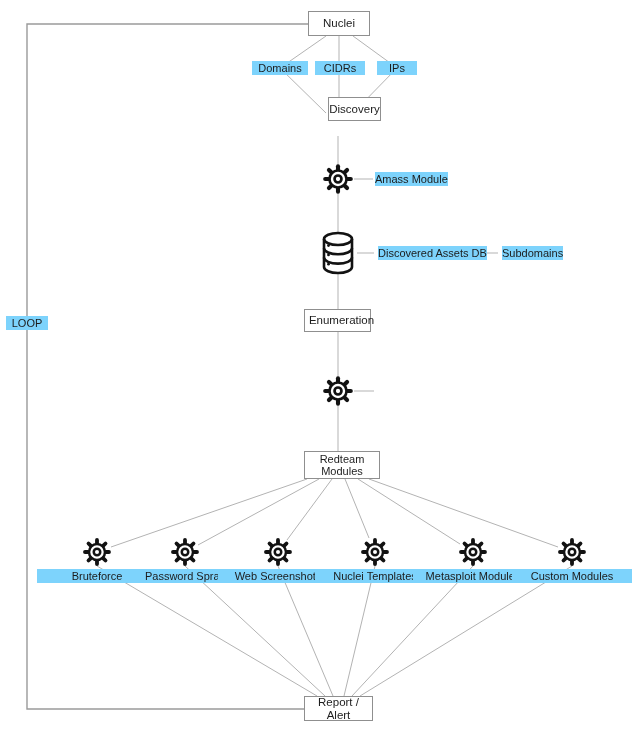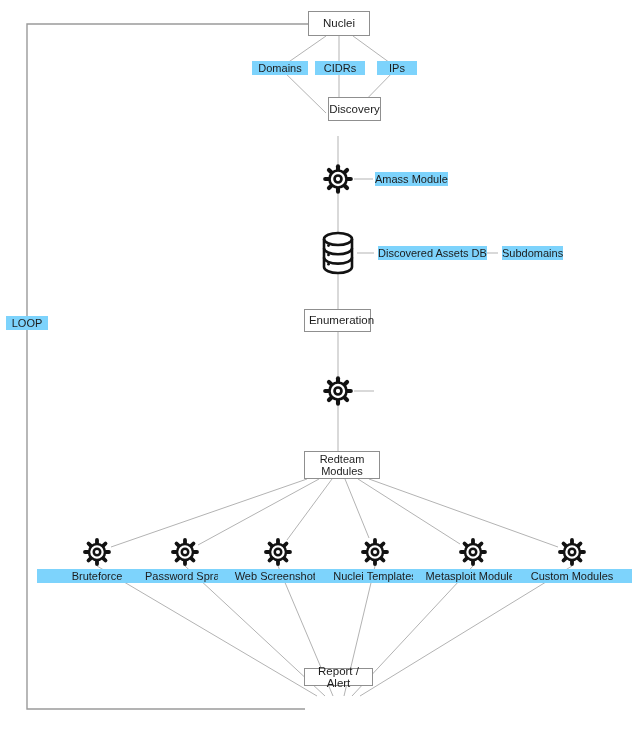--- a/index.html
+++ b/index.html
@@ -168,16 +168,16 @@
       </svg>
   </div>
 
   <div class="txt-label txt-center" style="left:37px;top:569px;width:120px;">Bruteforce</div>
   <div class="txt-label txt-center" style="left:125px;top:569px;width:120px;">Password Spray</div>
   <div class="txt-label txt-center" style="left:218px;top:569px;width:120px;">Web Screenshots</div>
   <div class="txt-label txt-center" style="left:315px;top:569px;width:120px;">Nuclei Templates</div>
   <div class="txt-label txt-center" style="left:413px;top:569px;width:120px;">Metasploit Modules</div>
   <div class="txt-label txt-center" style="left:512px;top:569px;width:120px;">Custom Modules</div>
 
-  <div class="node-box" style="left:304px;top:668px;width:69px;height:18px;">Report / Alert</div>
+  <div class="node-box" style="left:304px;top:696px;width:69px;height:25px;">Report / Alert</div>
 
 
 </div>
 
 </body></html>

